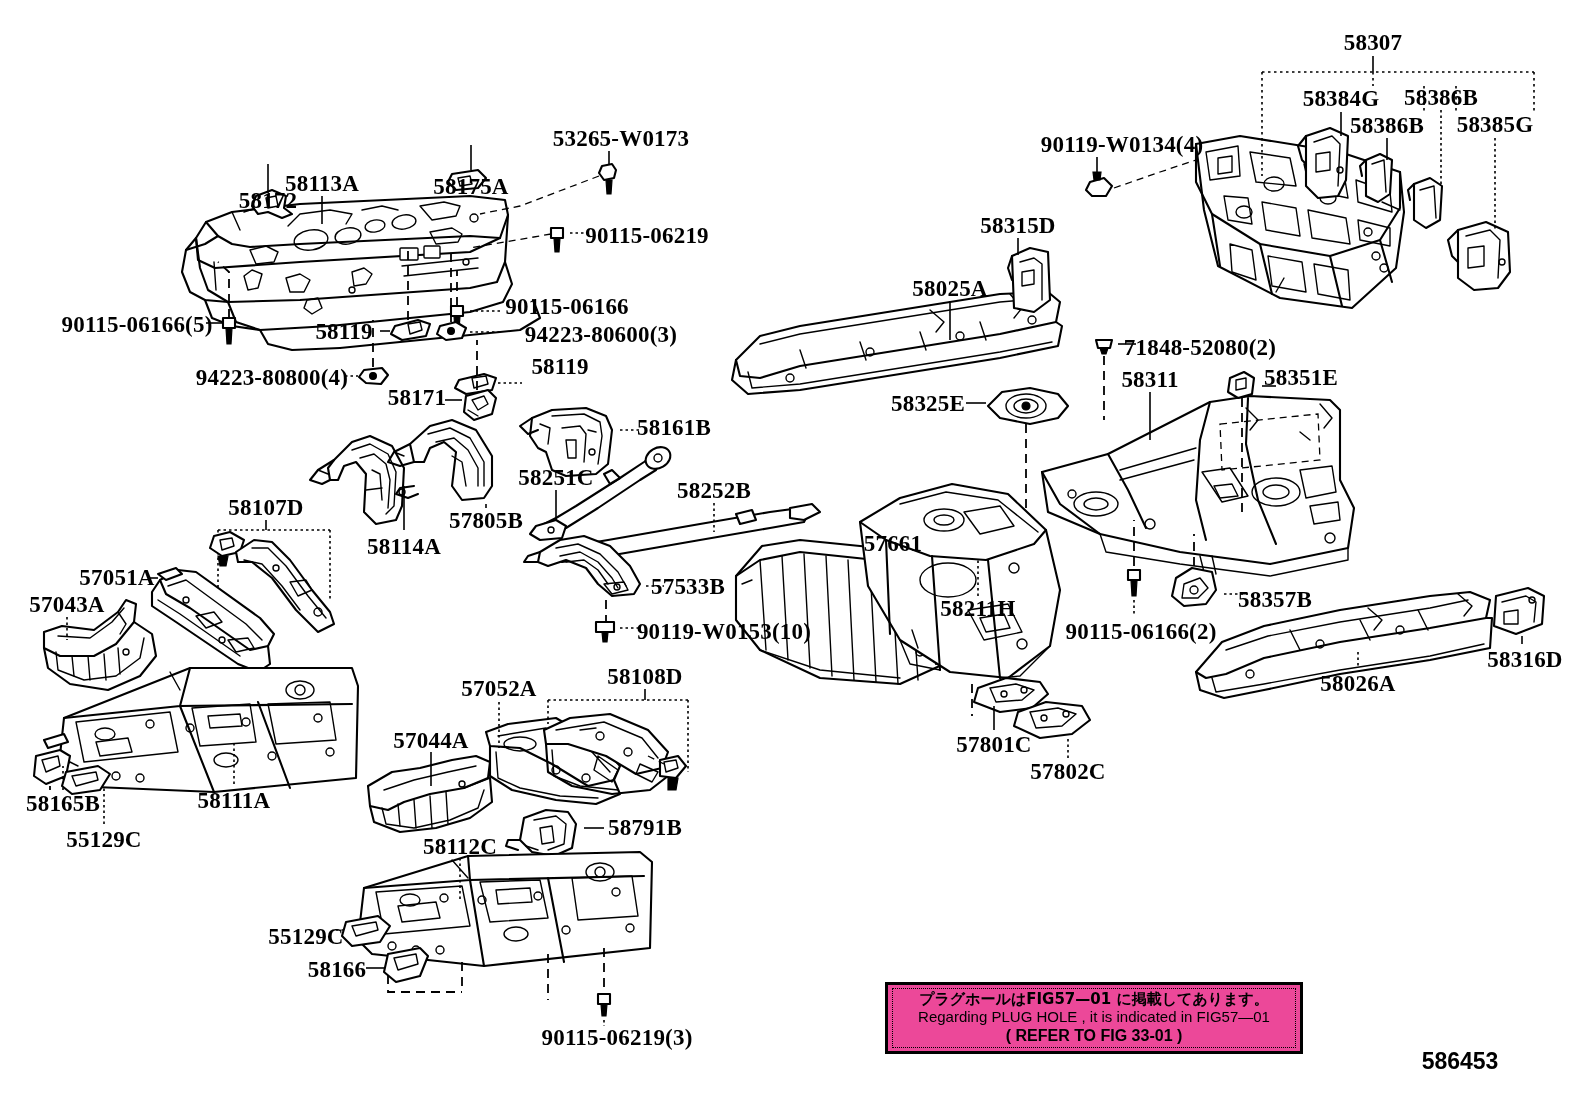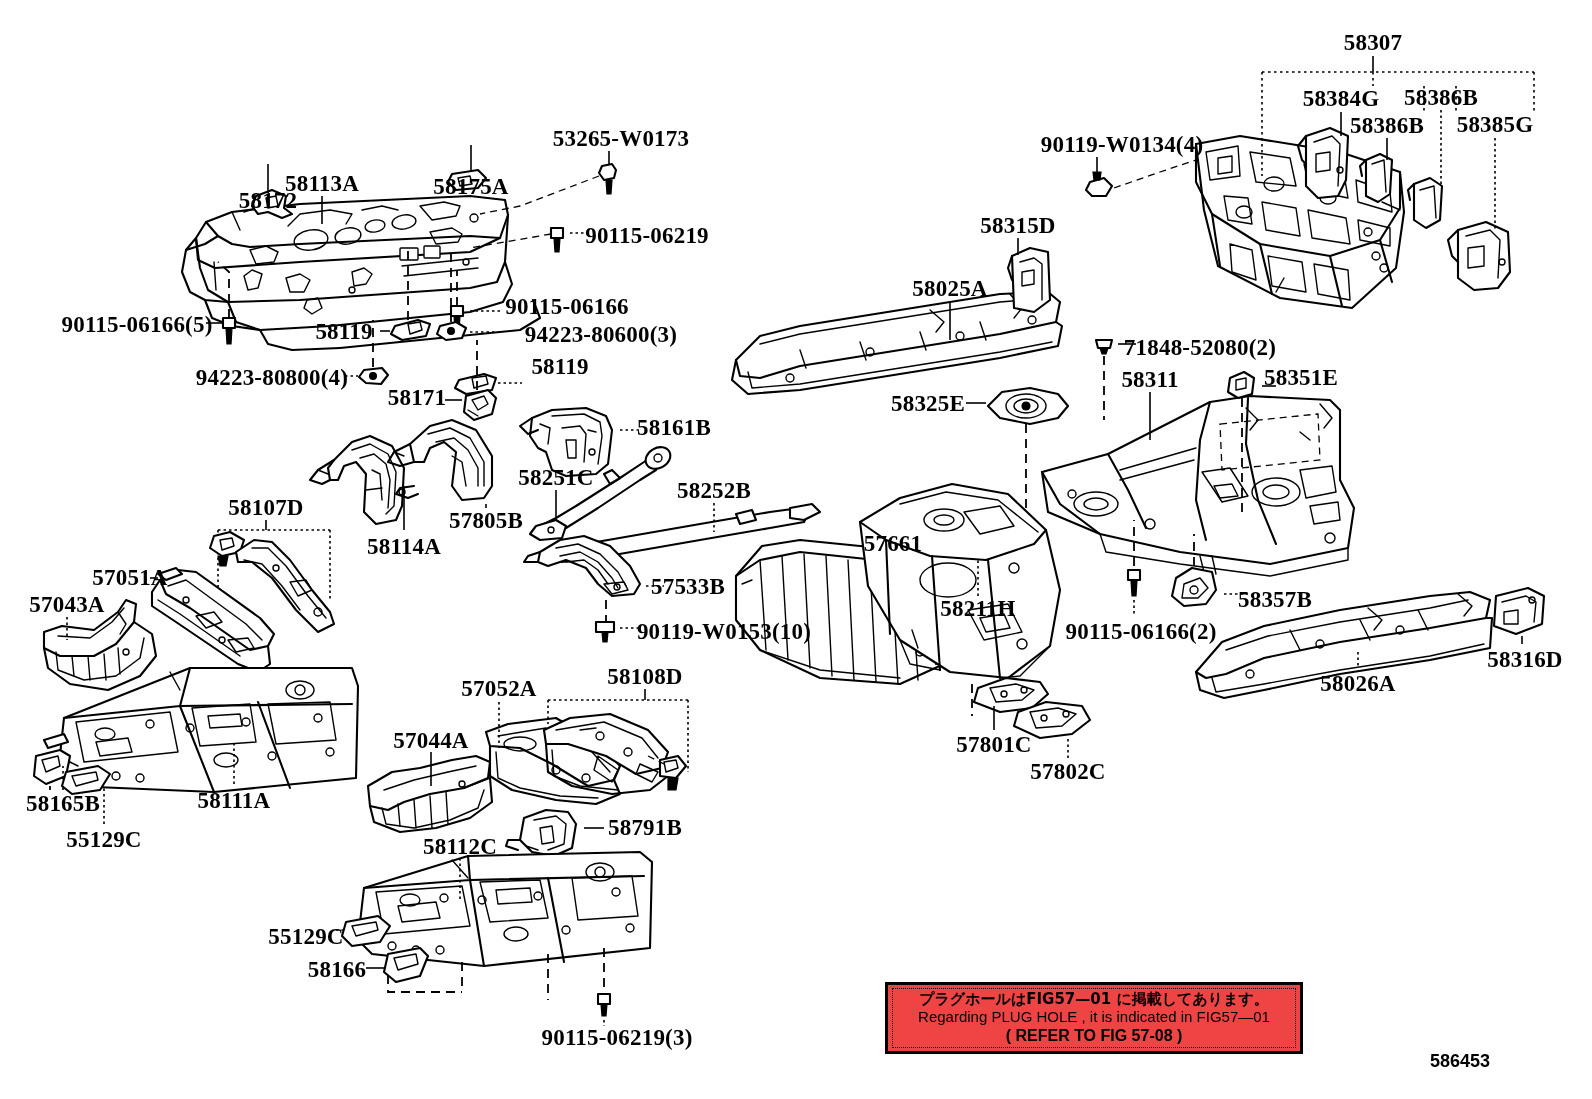--- a/index.html
+++ b/index.html
@@ -3,29 +3,29 @@
 <meta charset="utf-8">
 <style>
   html,body{margin:0;padding:0;background:#fff;}
   body{font-family:"Liberation Serif",serif;}
   #sheet{position:relative;width:1592px;height:1099px;background:#fff;overflow:hidden;}
   svg#art{position:absolute;left:0;top:0;width:1592px;height:1099px;}
   .lbl{position:absolute;font-family:"Liberation Serif",serif;font-weight:700;
        font-size:23px;color:#000;white-space:nowrap;letter-spacing:.2px;
        transform:translate(-50%,-50%);line-height:1;}
   .noteBox{position:absolute;left:885px;top:982px;width:418px;height:72px;
-           border:3px solid #000;background:#ef4444;box-sizing:border-box;
+           border:3px solid #000;background:#ec4899;box-sizing:border-box;
            display:flex;flex-direction:column;align-items:center;justify-content:center;}
   .noteBox .inner{border:1px dotted #000;width:404px;height:60px;display:flex;
            flex-direction:column;align-items:center;justify-content:center;box-sizing:border-box;}
   .noteJp{font-family:"DejaVu Sans",sans-serif;font-weight:700;font-size:15px;color:#000;line-height:1.15;}
   .noteEn{font-family:"Liberation Sans",sans-serif;font-size:15px;color:#000;line-height:1.2;}
   .noteRef{font-family:"Liberation Sans",sans-serif;font-weight:700;font-size:16px;color:#000;line-height:1.2;}
   .figno{position:absolute;left:1460px;top:1061px;font-family:"Liberation Sans",sans-serif;
-         font-weight:700;font-size:18px;color:#000;transform:translate(-50%,-50%);}
+         font-weight:700;font-size:23px;color:#000;transform:translate(-50%,-50%);}
 </style>
 </head>
 <body>
 
 <div id="sheet">
 
   <svg id="art" viewBox="0 0 1592 1099">
     <defs>
       <style>
         .s{fill:none;stroke:#000;stroke-width:2.1;stroke-linejoin:round;stroke-linecap:round;}
@@ -699,21 +699,21 @@
   <div class="lbl" style="left:137px;top:324px;">90115-06166(5)</div>
   <div class="lbl" style="left:272px;top:377px;">94223-80800(4)</div>
   <div class="lbl" style="left:560px;top:366px;">58119</div>
   <div class="lbl" style="left:417px;top:397px;">58171</div>
   <div class="lbl" style="left:674px;top:427px;">58161B</div>
   <div class="lbl" style="left:556px;top:477px;">58251C</div>
   <div class="lbl" style="left:714px;top:490px;">58252B</div>
   <div class="lbl" style="left:404px;top:546px;">58114A</div>
   <div class="lbl" style="left:486px;top:520px;">57805B</div>
   <div class="lbl" style="left:266px;top:507px;">58107D</div>
-  <div class="lbl" style="left:117px;top:577px;margin-left:13px;">57051A</div>
+  <div class="lbl" style="left:117px;top:577px;">57051A</div>
   <div class="lbl" style="left:67px;top:604px;font-family:Liberation Serif, serif;">57043A</div>
   <div class="lbl" style="left:688px;top:586px;">57533B</div>
   <div class="lbl" style="left:724px;top:631px;">90119-W0153(10)</div>
   <div class="lbl" style="left:893px;top:543px;">57661</div>
   <div class="lbl" style="left:978px;top:608px;">58211H</div>
   <div class="lbl" style="left:234px;top:800px;">58111A</div>
   <div class="lbl" style="left:63px;top:803px;">58165B</div>
   <div class="lbl" style="left:104px;top:839px;">55129C</div>
   <div class="lbl" style="left:431px;top:740px;">57044A</div>
   <div class="lbl" style="left:499px;top:688px;">57052A</div>
@@ -739,19 +739,19 @@
   <div class="lbl" style="left:1373px;top:42px;">58307</div>
   <div class="lbl" style="left:1341px;top:98px;">58384G</div>
   <div class="lbl" style="left:1441px;top:97px;">58386B</div>
   <div class="lbl" style="left:1387px;top:125px;">58386B</div>
   <div class="lbl" style="left:1495px;top:124px;">58385G</div>
 
   <div class="noteBox">
     <div class="inner">
       <div class="noteJp">プラグホールはFIG57—01 に掲載してあります。</div>
       <div class="noteEn">Regarding PLUG HOLE , it is indicated in FIG57—01</div>
-      <div class="noteRef">( REFER TO FIG 57-08 )</div>
+      <div class="noteRef">( REFER TO FIG 33-01 )</div>
     </div>
   </div>
 
   <div class="figno">586453</div>
 
 </div>
 
 </body></html>

